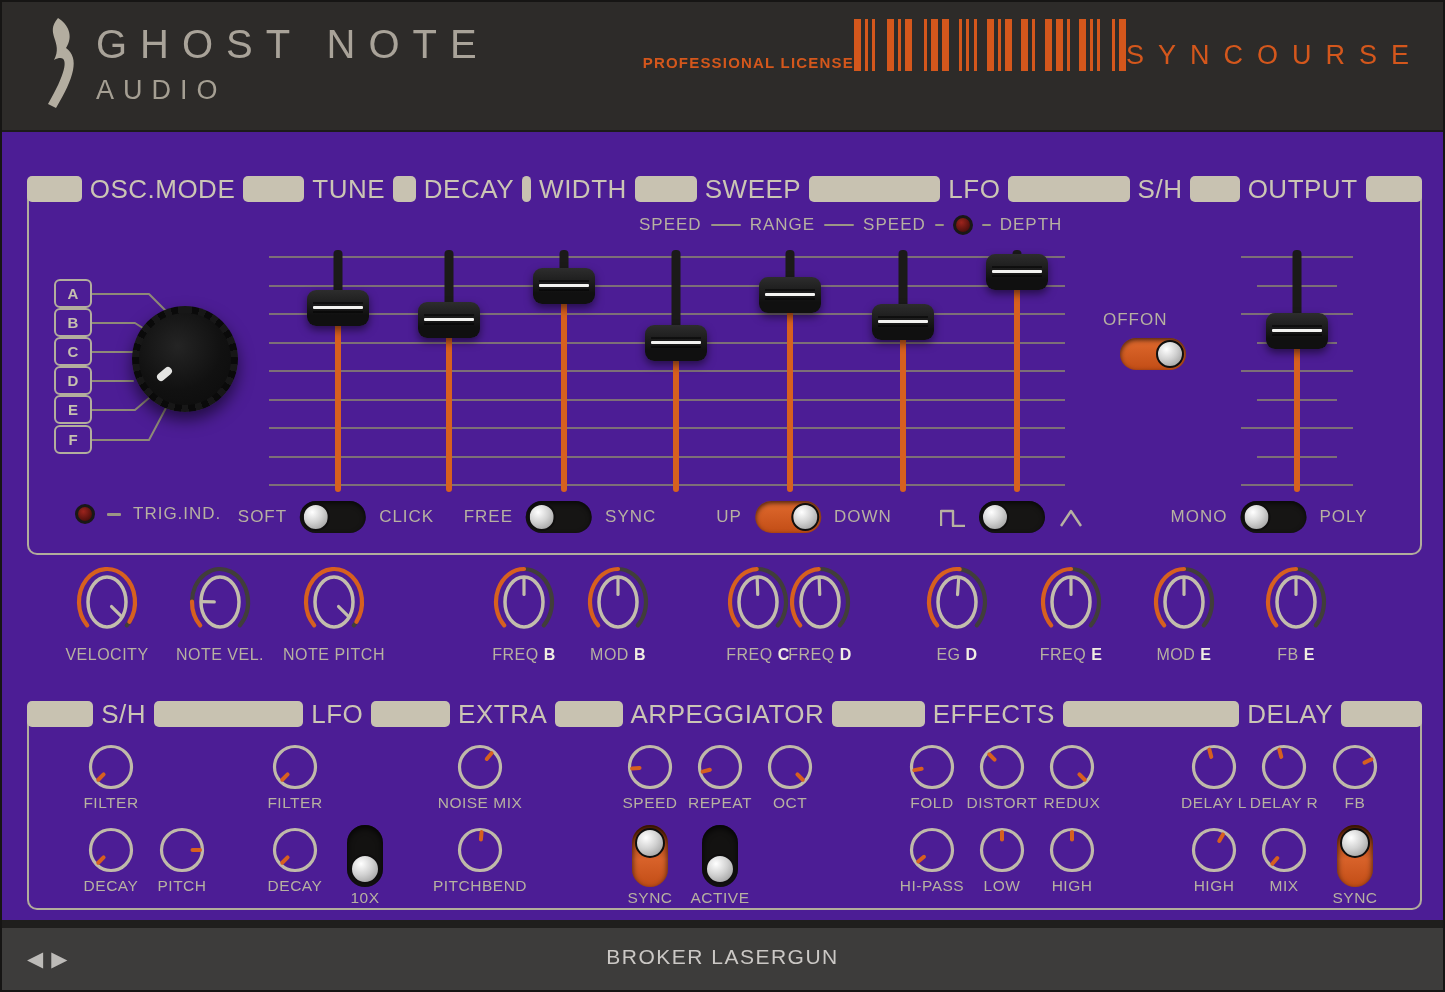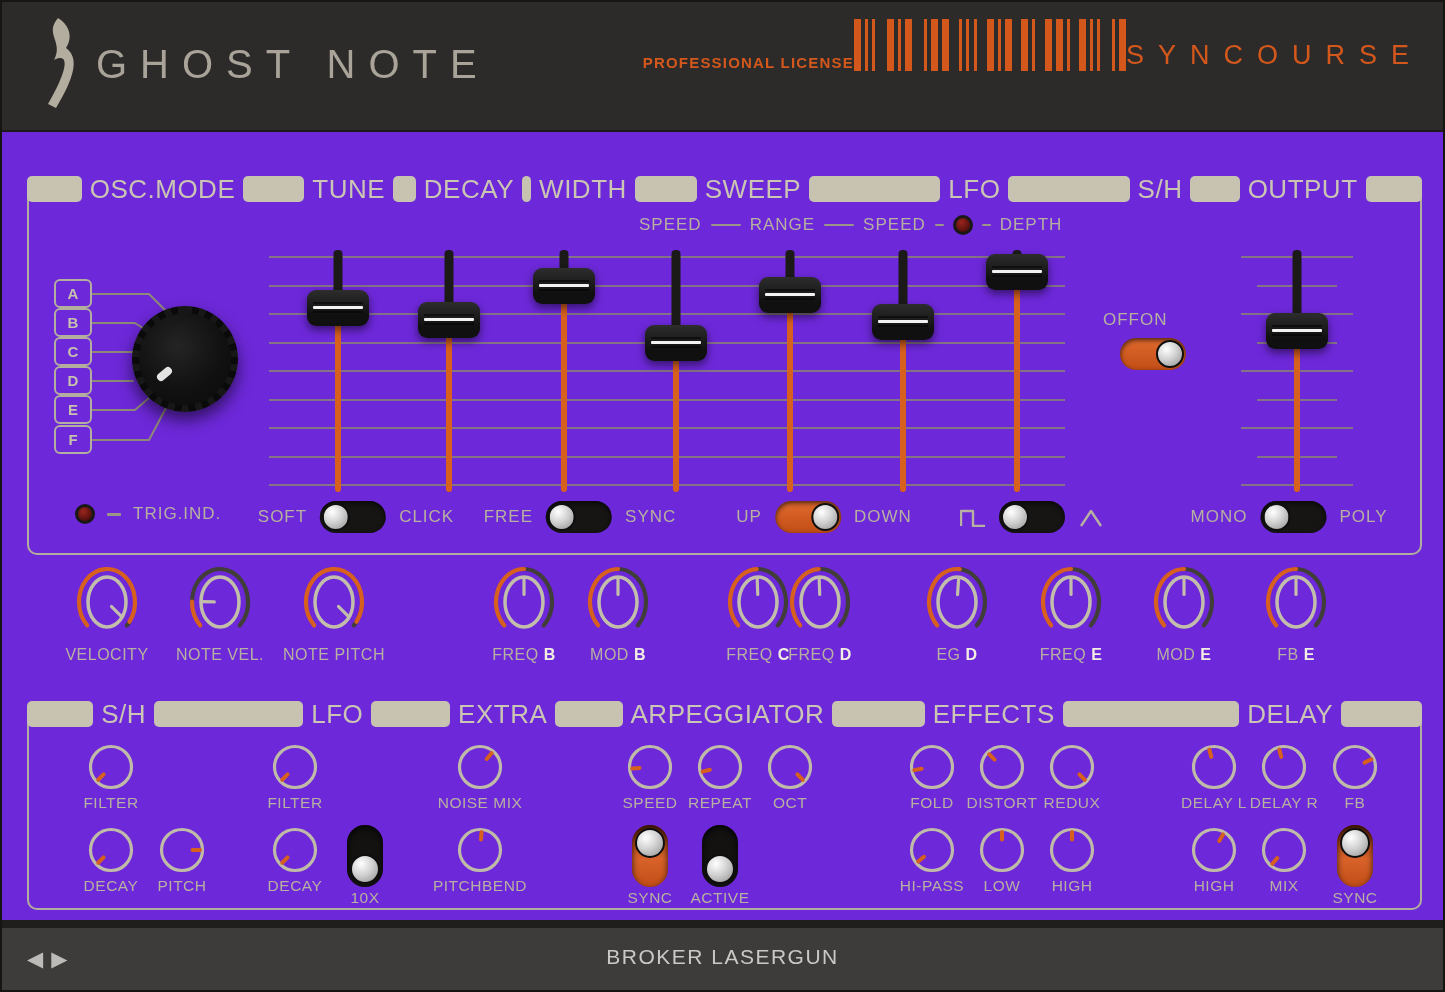--- a/index.html
+++ b/index.html
@@ -1,17 +1,17 @@
 <!DOCTYPE html>
 <html><head>
 <meta charset="utf-8">
 <style>
   html,body{margin:0;padding:0;background:#141312;}
   .stage{position:relative;width:1445px;height:992px;margin:0 auto;overflow:hidden;
-    background:#6d28d9;font-family:"Liberation Sans","DejaVu Sans",sans-serif;
+    background:#4c1d95;font-family:"Liberation Sans","DejaVu Sans",sans-serif;
     box-sizing:border-box;border:2px solid #161514;}
   
   .titlebar{position:absolute;left:0;top:0;right:0;height:128px;background:#2d2b29;
     border-bottom:2px solid #1c1b1a;}
   .brand{position:absolute;left:26px;top:14px;display:flex;gap:16px;align-items:center;}
   .brand svg{display:block;}
   .brand-line1{font-size:40px;letter-spacing:13px;color:#a9a399;font-weight:400;}
   .brand-line2{font-size:27px;letter-spacing:9px;color:#a59f93;margin-top:8px;}
   .product{position:absolute;right:34px;top:10px;display:flex;flex-direction:row;align-items:flex-end;}
   .license{font-size:15px;letter-spacing:1.2px;color:#d4571c;font-weight:700;}
@@ -55,21 +55,21 @@
     background:#1b1a19;border-radius:4px;}
   .ftrack{position:absolute;left:50%;transform:translateX(-50%);width:6px;
     background:#d7601f;border-radius:3px;}
   .fcap{position:absolute;left:0;width:62px;height:36px;border-radius:9px;
     background:linear-gradient(#2d2d2d,#101010 70%);box-shadow:0 4px 8px rgba(0,0,0,.5);}
   .fcap .w{position:absolute;left:6px;right:6px;top:16px;height:3px;background:#f2f2f0;border-radius:1px;}
   .fcap .d1{position:absolute;left:6px;right:6px;top:12px;height:2px;background:#000;opacity:.5;}
   .fcap .d2{position:absolute;left:6px;right:6px;top:21px;height:2px;background:#000;opacity:.5;}
   
   .tgroup{position:absolute;top:326px;display:flex;gap:13px;align-items:center;height:34px;
-    transform:translateX(-50%);margin-left:20px;}
+    transform:translateX(-50%);}
   .tlabel{font-size:17px;color:#b7b1a1;letter-spacing:1px;}
   .hpill{position:relative;width:66px;height:32px;border-radius:16px;background:#161514;
     box-shadow:inset 0 2px 5px rgba(0,0,0,.7);}
   .hpill.on{background:linear-gradient(#e06a2e,#c24d16);}
   .thumb{position:absolute;top:2px;width:24px;height:24px;border-radius:50%;
     background:radial-gradient(circle at 35% 30%,#fff,#d2d2d2 45%,#8f8f8f 100%);
     border:2px solid #0f0e0e;}
   .thumb.left{left:2px;} .thumb.right{left:36px;}
   .power-labels{position:absolute;left:1076px;top:136px;width:104px;display:flex;
     justify-content:flex-start;}
@@ -106,20 +106,21 @@
 
 <div class="stage">
 
   <header class="titlebar">
     <div class="brand">
       <svg width="52" height="96" viewBox="0 0 52 96">
         <path d="M30 2 C16 18 36 26 26 44 C42 36 40 54 20 88 L28 92 C46 62 52 42 38 32 C46 20 40 8 30 2 Z" fill="#b3ada0"></path>
       </svg>
       <div class="brand-text">
         <div class="brand-line1">GHOST NOTE</div>
+        <div class="brand-line2">AUDIO</div>
       </div>
     </div>
     <div class="product">
       <div class="license">PROFESSIONAL LICENSE</div>
       <div class="barcode" id="barcode">
           <div style="width: 7px; margin-right: 4px; background: rgb(212, 87, 28);"></div>
           <div style="width: 3px; margin-right: 4px; background: rgb(212, 87, 28);"></div>
           <div style="width: 3px; margin-right: 12px; background: rgb(212, 87, 28);"></div>
           <div style="width: 7px; margin-right: 4px; background: rgb(212, 87, 28);"></div>
           <div style="width: 3px; margin-right: 4px; background: rgb(212, 87, 28);"></div>

